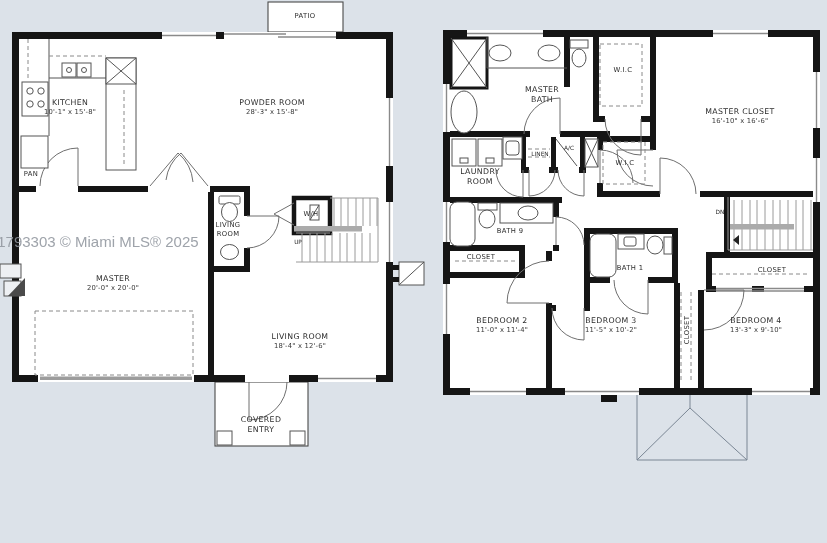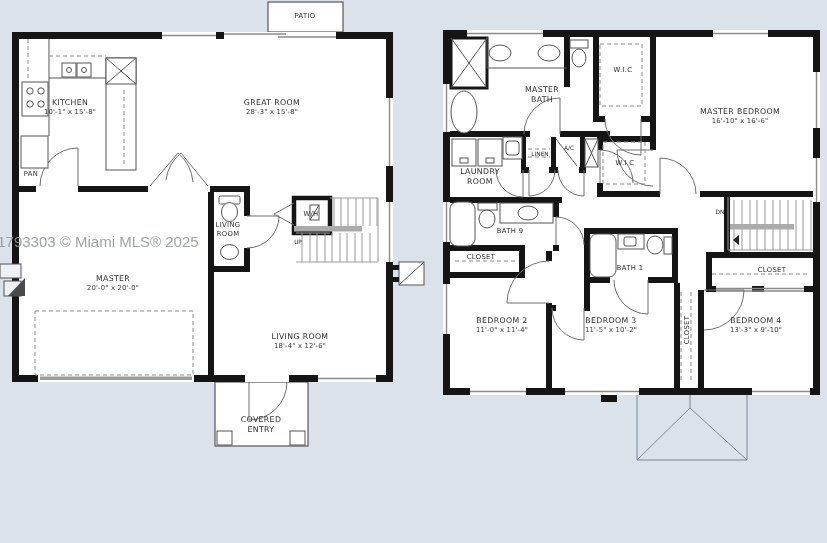--- a/index.html
+++ b/index.html
@@ -319,39 +319,39 @@
 
     <path d="M637 395 V460 H747 V395 M637 460 L690 408 L747 460 M690 395 V408" fill="none" stroke="#7a8694" stroke-width="1"></path>
   </g>
 </svg>
 
 <div class="lbl sm" style="left:305px;top:16px"><span>PATIO</span></div>
 <div class="lbl" style="left:70px;top:107px">
   <span>KITCHEN</span><span class="dims">10'-1" x 15'-8"</span>
 </div>
 <div class="lbl" style="left:272px;top:107px">
-  <span>GREAT ROOM</span><span class="dims">28'-3" x 15'-8"</span>
+  <span>POWDER ROOM</span><span class="dims">28'-3" x 15'-8"</span>
 </div>
 <div class="lbl sm" style="left:31px;top:174px"><span>PAN</span></div>
 <div class="lbl" style="left:113px;top:283px">
   <span>MASTER</span><span class="dims">20'-0" x 20'-0"</span>
 </div>
 <div class="lbl sm wrap" style="left:228px;top:230px;width:46px"><span>LIVING ROOM</span></div>
 <div class="lbl sm" style="left:311px;top:214px"><span>W/H</span></div>
 <div class="lbl xs" style="left:298px;top:243px"><span>UP</span></div>
 <div class="lbl" style="left:300px;top:341px">
   <span>LIVING ROOM</span><span class="dims">18'-4" x 12'-6"</span>
 </div>
 <div class="lbl wrap" style="left:261px;top:425px;width:58px"><span>COVERED ENTRY</span></div>
 
 <div class="lbl wrap" style="left:542px;top:95px;width:52px"><span>MASTER BATH</span></div>
 <div class="lbl sm" style="left:623px;top:70px"><span>W.I.C</span></div>
 <div class="lbl sm" style="left:625px;top:163px"><span>W.I.C</span></div>
 <div class="lbl" style="left:740px;top:116px">
-  <span>MASTER BEDROOM</span><span class="dims">16'-10" x 16'-6"</span>
+  <span>MASTER CLOSET</span><span class="dims">16'-10" x 16'-6"</span>
 </div>
 <div class="lbl wrap" style="left:480px;top:177px;width:54px"><span>LAUNDRY ROOM</span></div>
 <div class="lbl xs" style="left:540px;top:155px"><span>LINEN</span></div>
 <div class="lbl xs" style="left:569px;top:149px"><span>A/C</span></div>
 <div class="lbl sm" style="left:510px;top:231px"><span>BATH 9</span></div>
 <div class="lbl sm" style="left:481px;top:257px"><span>CLOSET</span></div>
 <div class="lbl" style="left:502px;top:325px">
   <span>BEDROOM 2</span><span class="dims">11'-0" x 11'-4"</span>
 </div>
 <div class="lbl sm" style="left:630px;top:268px"><span>BATH 1</span></div>

